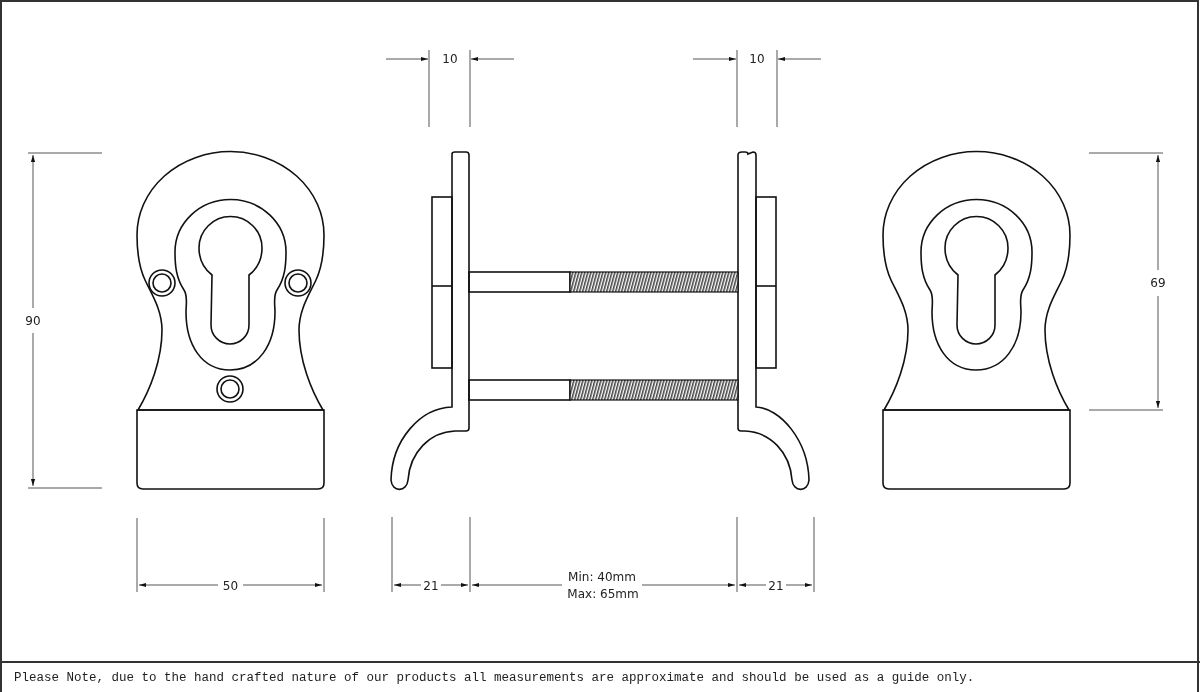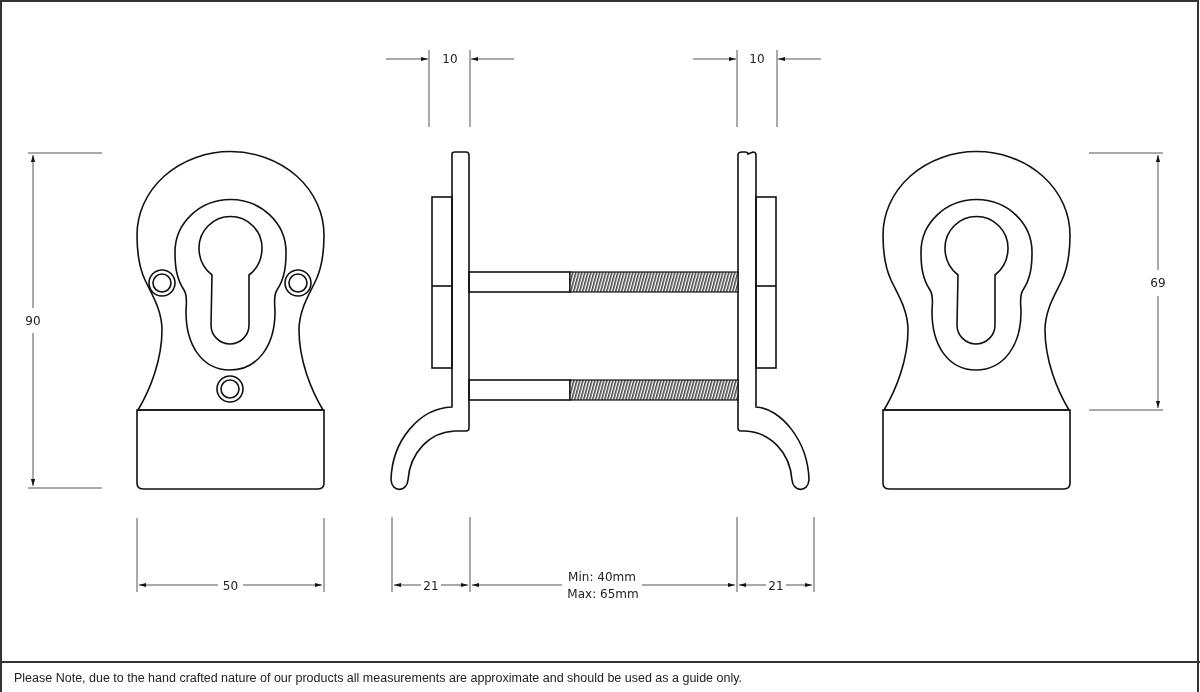--- a/index.html
+++ b/index.html
@@ -1,21 +1,21 @@
 <!DOCTYPE html>
 <html><head>
   <meta charset="utf-8">
   <style>
     html, body { margin: 0; padding: 0; background: #ffffff; }
     body { width: 1200px; height: 692px; position: relative; overflow: hidden;
            font-family: "DejaVu Sans", "Liberation Sans", sans-serif; }
     .frame { position: absolute; left: 0; top: 0; width: 1200px; height: 692px; }
     svg text { font-family: "DejaVu Sans", "Liberation Sans", sans-serif; fill: #222; }
     .footer-note { position: absolute; left: 14px; top: 671px; font-size: 12.5px;
-                   color: #222; font-family: Liberation Sans, sans-serif;
+                   color: #222; font-family: Liberation Mono, monospace;
                    white-space: nowrap; }
   </style>
 </head>
 <body>
 
 <div class="frame">
 <svg width="1200" height="692" viewBox="0 0 1200 692" xmlns="http://www.w3.org/2000/svg">
   <defs>
     <marker id="arr" viewBox="0 0 10 10" refX="10" refY="5" markerWidth="7" markerHeight="7" orient="auto-start-reverse">
       <path d="M0,2 L10,5 L0,8 z" fill="#111"></path>

